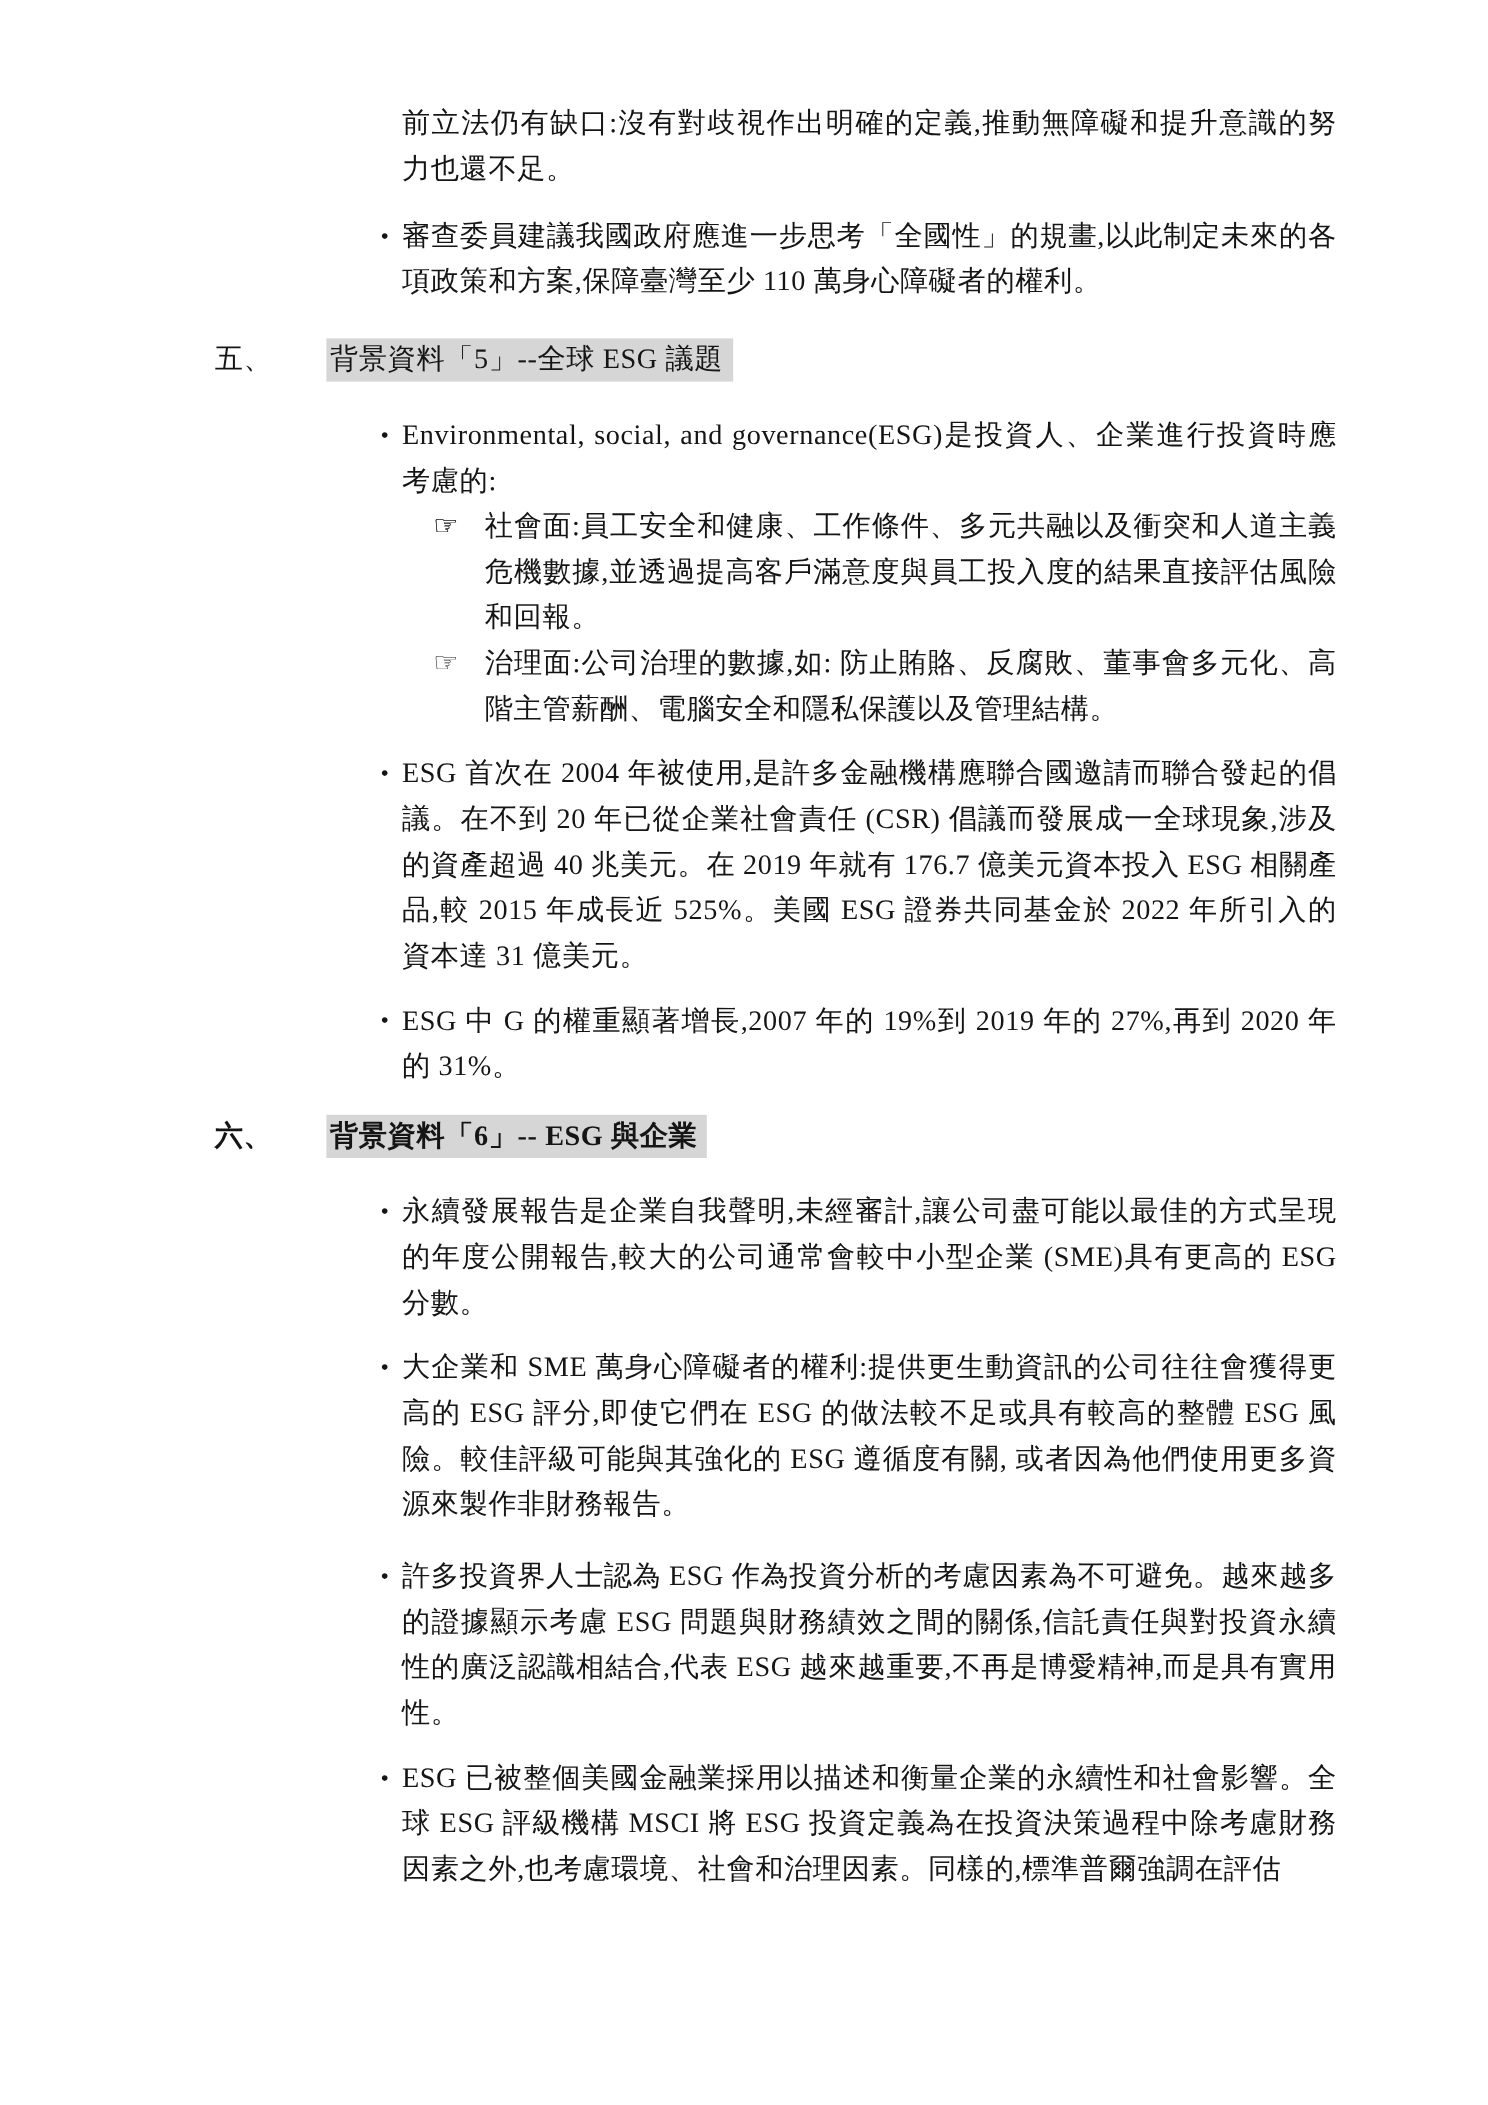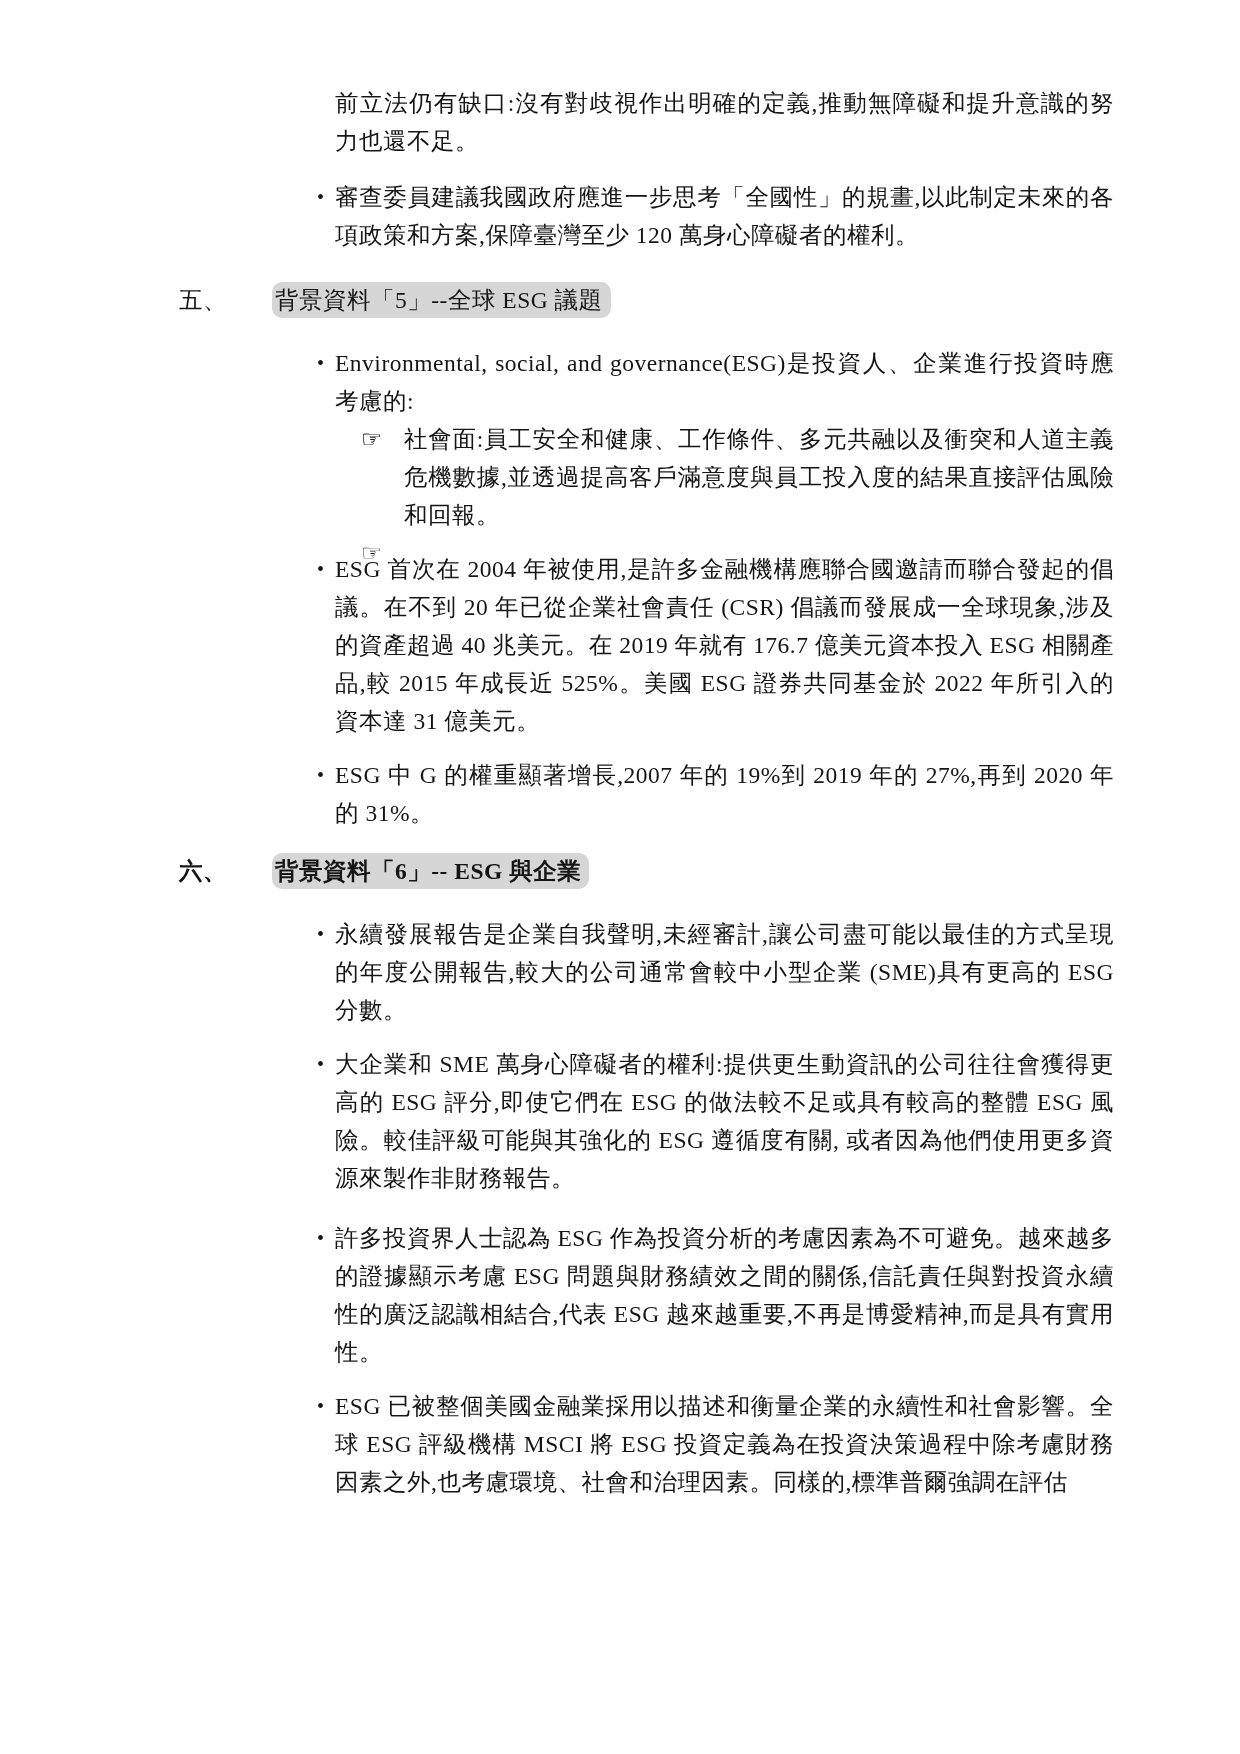--- a/index.html
+++ b/index.html
@@ -41,21 +41,20 @@
     margin: 27px 0 25px 155px;
     white-space: nowrap;
   }
   .sec-num {
     display: inline-block;
     width: 93px;
   }
   .sec-title {
     background: var(--hl);
     padding: 5px 8px 5px 3px;
-    border-radius: 10px;
   }
   .sublist { margin: 0; }
   .subitem {
     position: relative;
     margin-left: 337px;
     width: 753px;
     padding-left: 43px;
     text-align: justify;
   }
   .subitem .pmark {
@@ -69,40 +68,40 @@
   .mt25 { margin-top: 25px; }
 </style>
 </head>
 <body>
 
 <div class="page">
 
   <p class="para cont">前立法仍有缺口:沒有對歧視作出明確的定義,推動無障礙和提升意識的努力也還不足。</p>
 
   <div class="bullet">
-    <span class="bmark">•</span><span>審查委員建議我國政府應進一步思考「全國性」的規畫,以此制定未來的各項政策和方案,保障臺灣至少 120 萬身心障礙者的權利。</span>
+    <span class="bmark">•</span><span>審查委員建議我國政府應進一步思考「全國性」的規畫,以此制定未來的各項政策和方案,保障臺灣至少 110 萬身心障礙者的權利。</span>
   </div>
 
   <div class="sec-head">
     <span class="sec-num">五、</span><span class="sec-title">背景資料「5」--全球 ESG 議題</span>
   </div>
 
   <div class="bullet mt25">
     <span class="bmark">•</span><span>Environmental, social, and governance(ESG)是投資人、企業進行投資時應考慮的:</span>
   </div>
 
   <div class="sublist">
     <div class="subitem">
       <span class="pmark">☞</span>
     </div>
     <div class="subitem">
       <span class="pmark">☞</span><span>社會面:員工安全和健康、工作條件、多元共融以及衝突和人道主義危機數據,並透過提高客戶滿意度與員工投入度的結果直接評估風險和回報。</span>
     </div>
     <div class="subitem">
-      <span class="pmark">☞</span>
+      <span class="pmark">☞</span><span>治理面:公司治理的數據,如: 防止賄賂、反腐敗、董事會多元化、高階主管薪酬、電腦安全和隱私保護以及管理結構。</span>
     </div>
   </div>
 
   <div class="bullet mt16">
     <span class="bmark">•</span><span>ESG 首次在 2004 年被使用,是許多金融機構應聯合國邀請而聯合發起的倡議。在不到 20 年已從企業社會責任 (CSR) 倡議而發展成一全球現象,涉及的資產超過 40 兆美元。在 2019 年就有 176.7 億美元資本投入 ESG 相關產品,較 2015 年成長近 525%。美國 ESG 證券共同基金於 2022 年所引入的資本達 31 億美元。</span>
   </div>
 
   <div class="bullet mt16">
     <span class="bmark">•</span><span>ESG 中 G 的權重顯著增長,2007 年的 19%到 2019 年的 27%,再到 2020 年的 31%。</span>
   </div>

